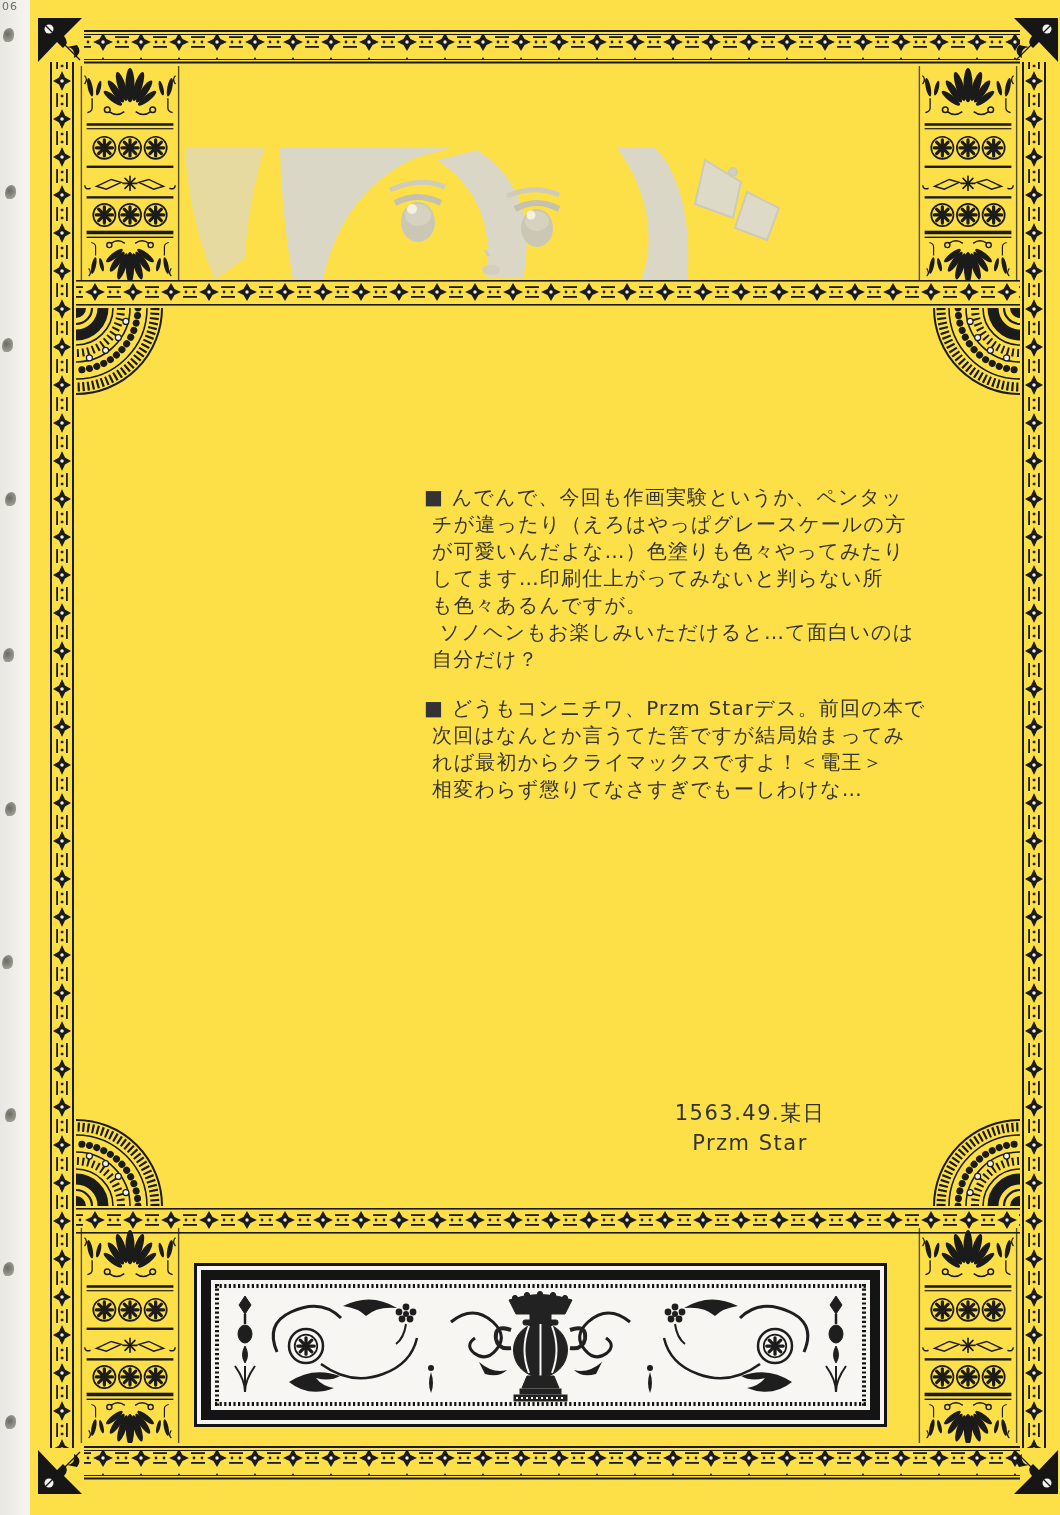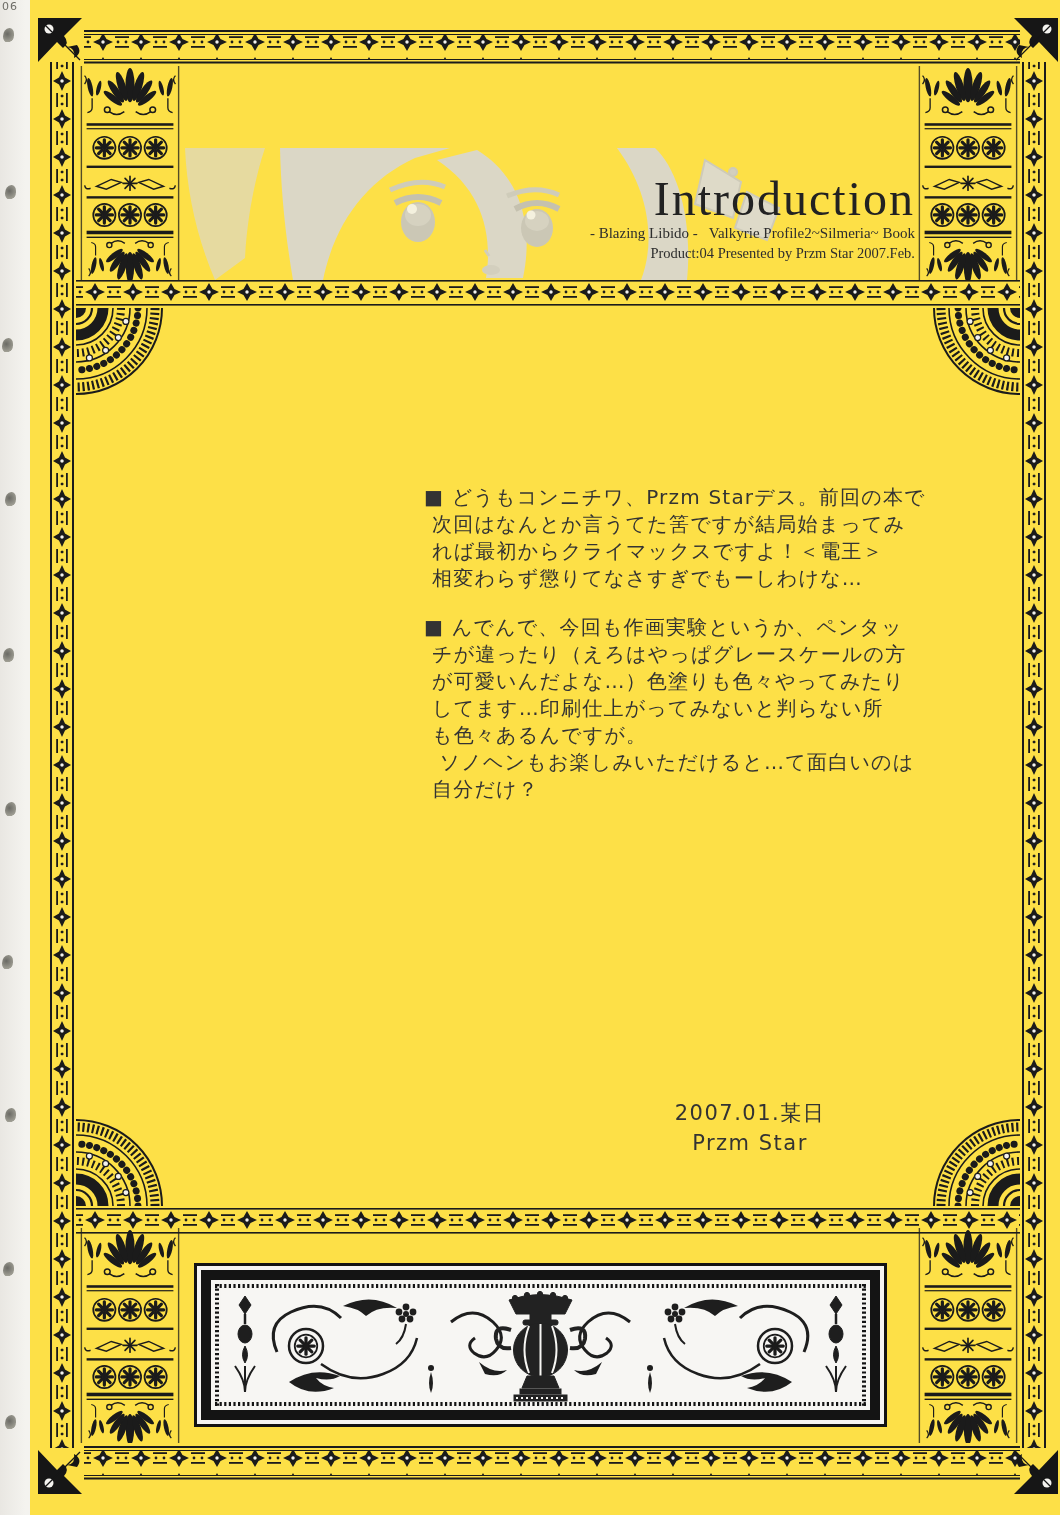--- a/index.html
+++ b/index.html
@@ -243,25 +243,20 @@
       <path d="M300,102 l4,6" stroke="#ccccc9" stroke-width="3" fill="none"></path>
       <ellipse cx="306" cy="122" rx="9" ry="5" fill="#cfcecb"></ellipse>
       <g fill="#dbdad7" stroke="#c9c8c5" stroke-width="2">
         <path d="M520,12 l36,22 -8,36 -38,-14 z"></path>
         <path d="M562,44 l32,16 -12,32 -32,-12 z"></path>
         <circle cx="548" cy="24" r="4" fill="#cfcecb"></circle>
       </g>
     </g>
   </svg>
 
-  <div class="abs" style="left:400px;top:174px;width:515px;text-align:right">
-    <div class="title">Introduction</div>
-    <div class="subtitle">- Blazing Libido -   Valkyrie Profile2~Silmeria~ Book</div>
-    <div class="product">Product:04 Presented by Przm Star 2007.Feb.</div>
-  </div>
 
   <svg class="abs" style="left:76px;top:280px" width="944" height="26">
     <rect x="0" y="0" width="944" height="1.6" fill="#1b1b1b"></rect>
     <rect x="0" y="2" width="944" height="22" fill="url(#bandpat)"></rect>
     <rect x="0" y="24" width="944" height="1.6" fill="#1b1b1b"></rect>
   </svg>
   <svg class="abs" style="left:76px;top:1208px" width="944" height="26">
     <rect x="0" y="0" width="944" height="1.6" fill="#1b1b1b"></rect>
     <rect x="0" y="2" width="944" height="22" fill="url(#bandpat)"></rect>
     <rect x="0" y="24" width="944" height="1.6" fill="#1b1b1b"></rect>
@@ -274,35 +269,35 @@
       <use href="#qmed" transform="translate(88,0) scale(-1,1)"></use>
     </svg>
   <svg class="abs" style="left:76px;top:1118px" width="88" height="88">
       <use href="#qmed" transform="translate(0,88) scale(1,-1)"></use>
     </svg>
   <svg class="abs" style="left:932px;top:1118px" width="88" height="88">
       <use href="#qmed" transform="translate(88,88) scale(-1,-1)"></use>
     </svg>
 
   <div class="abs" style="left:424px;top:484px;width:522px">
-    <p class="para">■ どうもコンニチワ、Przm Starデス。前回の本で
-次回はなんとか言うてた筈ですが結局始まってみ
-れば最初からクライマックスですよ！＜電王＞
-相変わらず懲りてなさすぎでもーしわけな…</p>
     <p class="para">■ んでんで、今回も作画実験というか、ペンタッ
 チが違ったり（えろはやっぱグレースケールの方
 が可愛いんだよな…）色塗りも色々やってみたり
 してます…印刷仕上がってみないと判らない所
 も色々あるんですが。
  ソノヘンもお楽しみいただけると…て面白いのは
 自分だけ？</p>
+    <p class="para">■ どうもコンニチワ、Przm Starデス。前回の本で
+次回はなんとか言うてた筈ですが結局始まってみ
+れば最初からクライマックスですよ！＜電王＞
+相変わらず懲りてなさすぎでもーしわけな…</p>
   </div>
 
   <div class="abs dateblock" style="left:645px;top:1098px;width:210px">
-    <div>2007.01.某日</div>
+    <div>1563.49.某日</div>
     <div>Przm Star</div>
   </div>
 
   <svg class="abs" style="left:193px;top:1262px" width="695" height="166" viewBox="0 0 695 166">
     <rect x="2.5" y="2.5" width="690" height="161" fill="#f6f5f2" stroke="#141414" stroke-width="3"></rect>
     <rect x="13" y="13" width="669" height="140" fill="none" stroke="#141414" stroke-width="10"></rect>
     <g stroke="#141414" stroke-width="4" stroke-dasharray="2.2,2.4" fill="none">
       <line x1="22" y1="24" x2="673" y2="24"></line>
       <line x1="22" y1="142" x2="673" y2="142"></line>
       <line x1="24" y1="22" x2="24" y2="144"></line>

